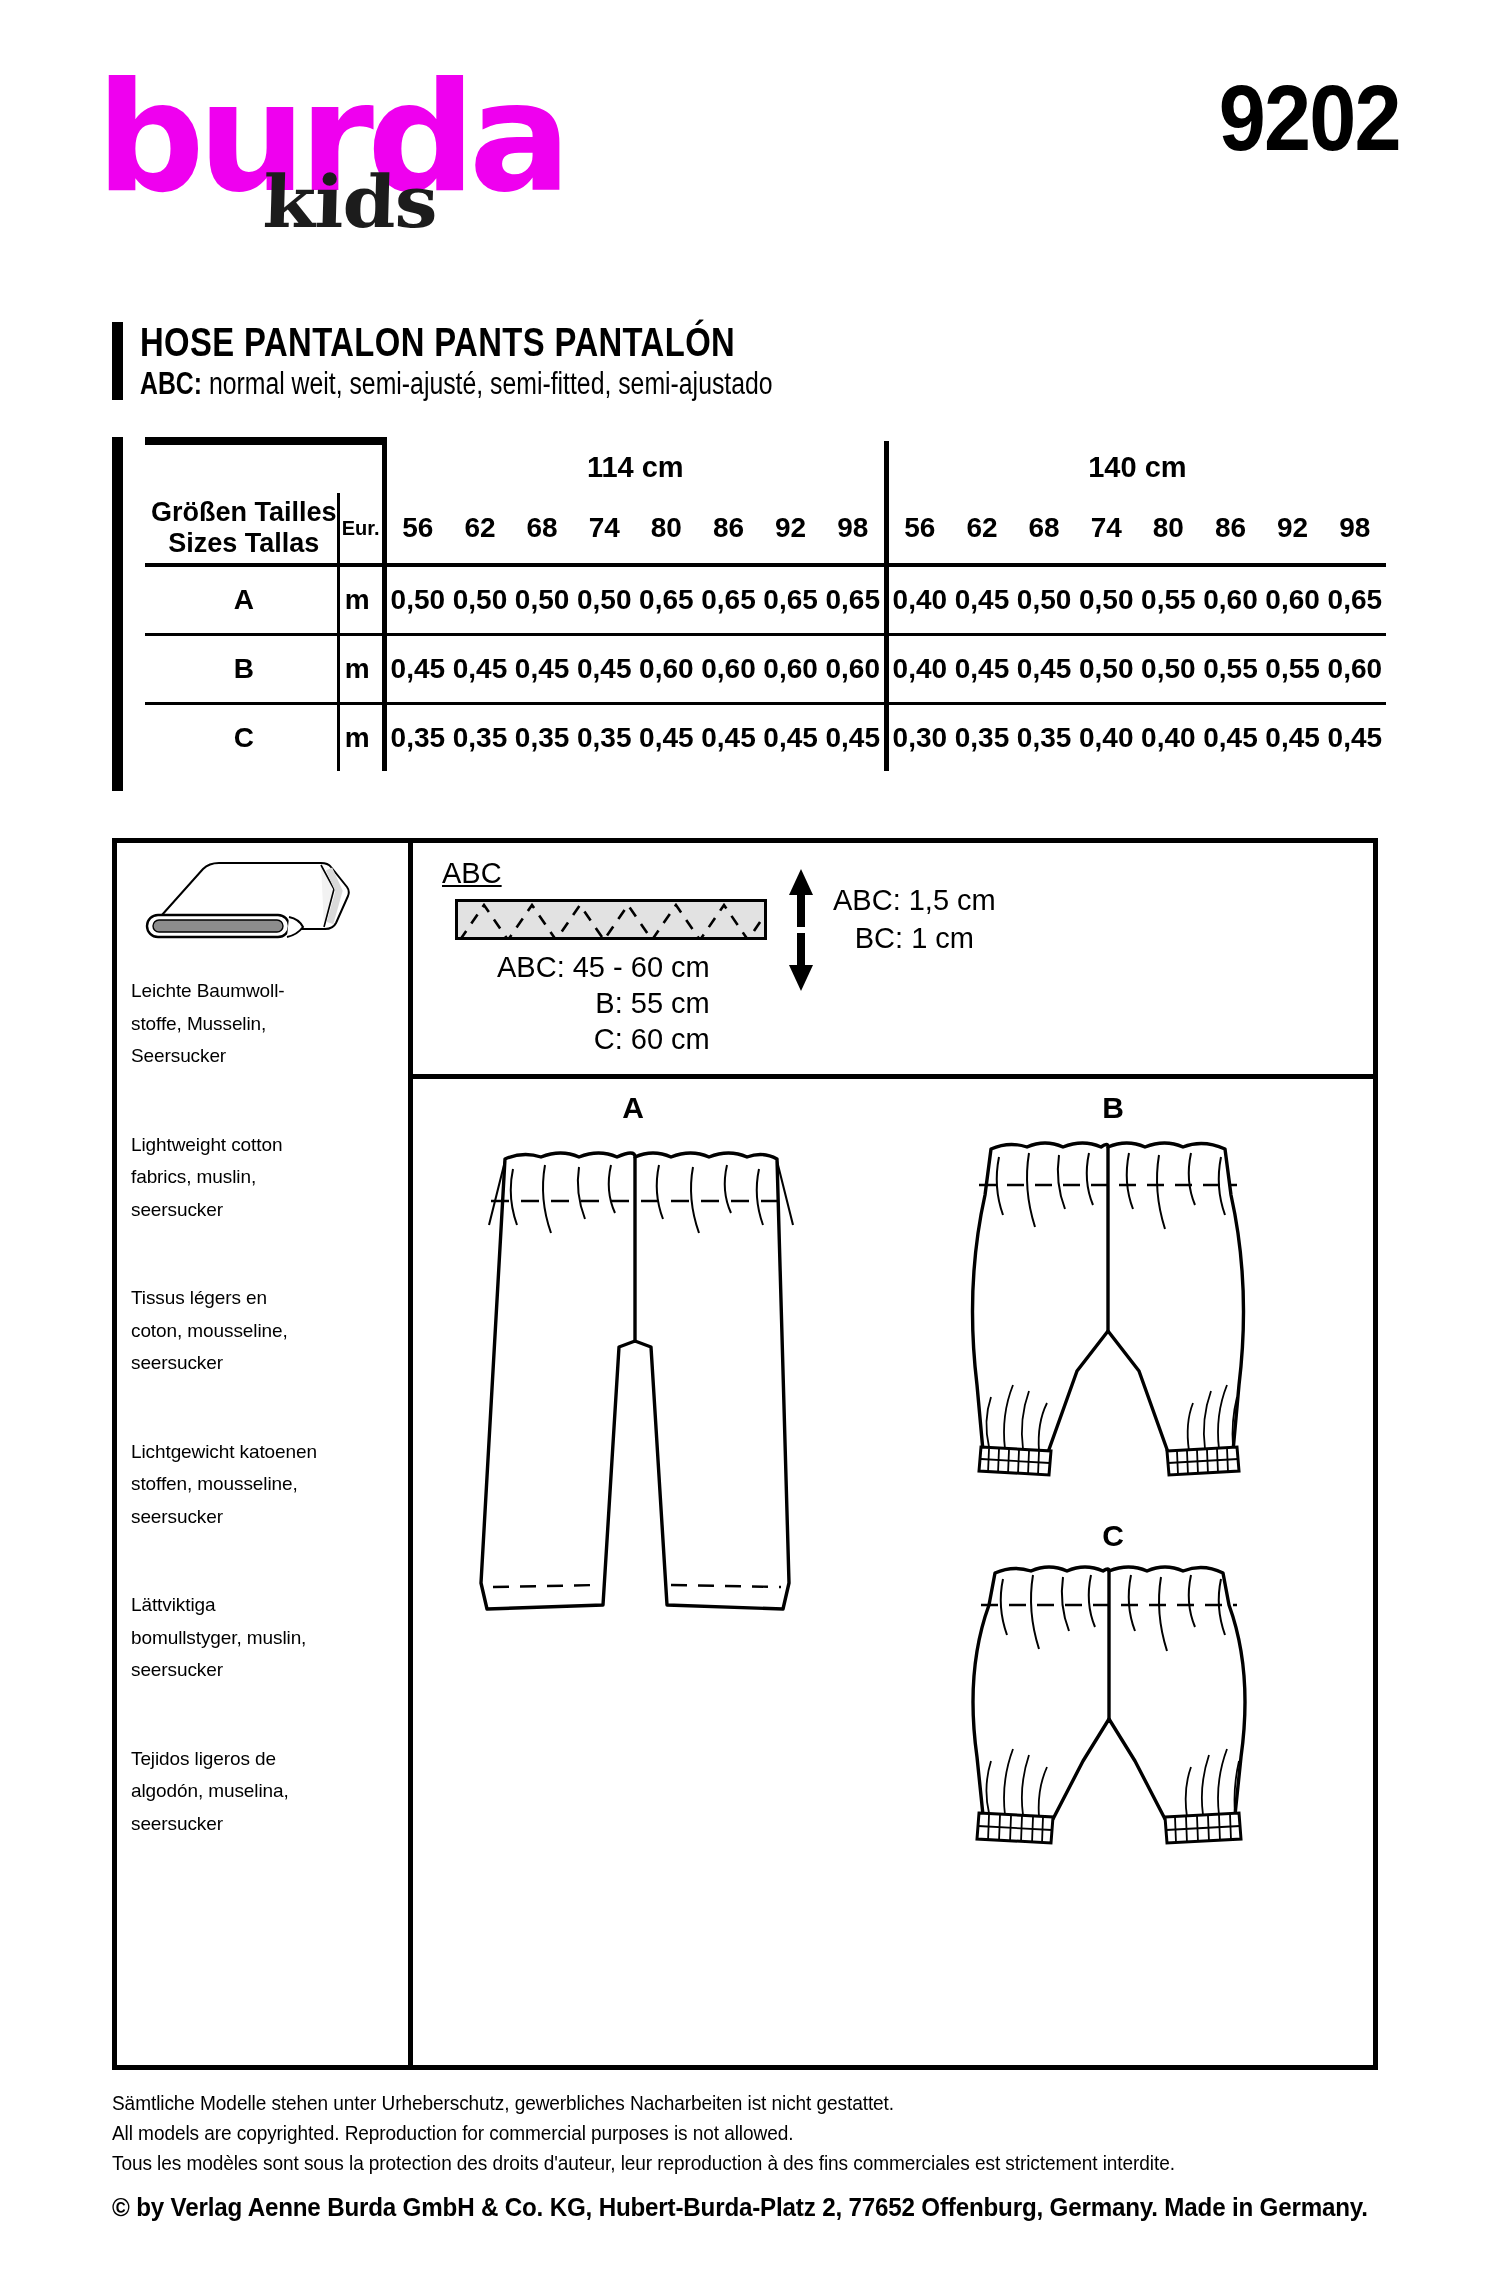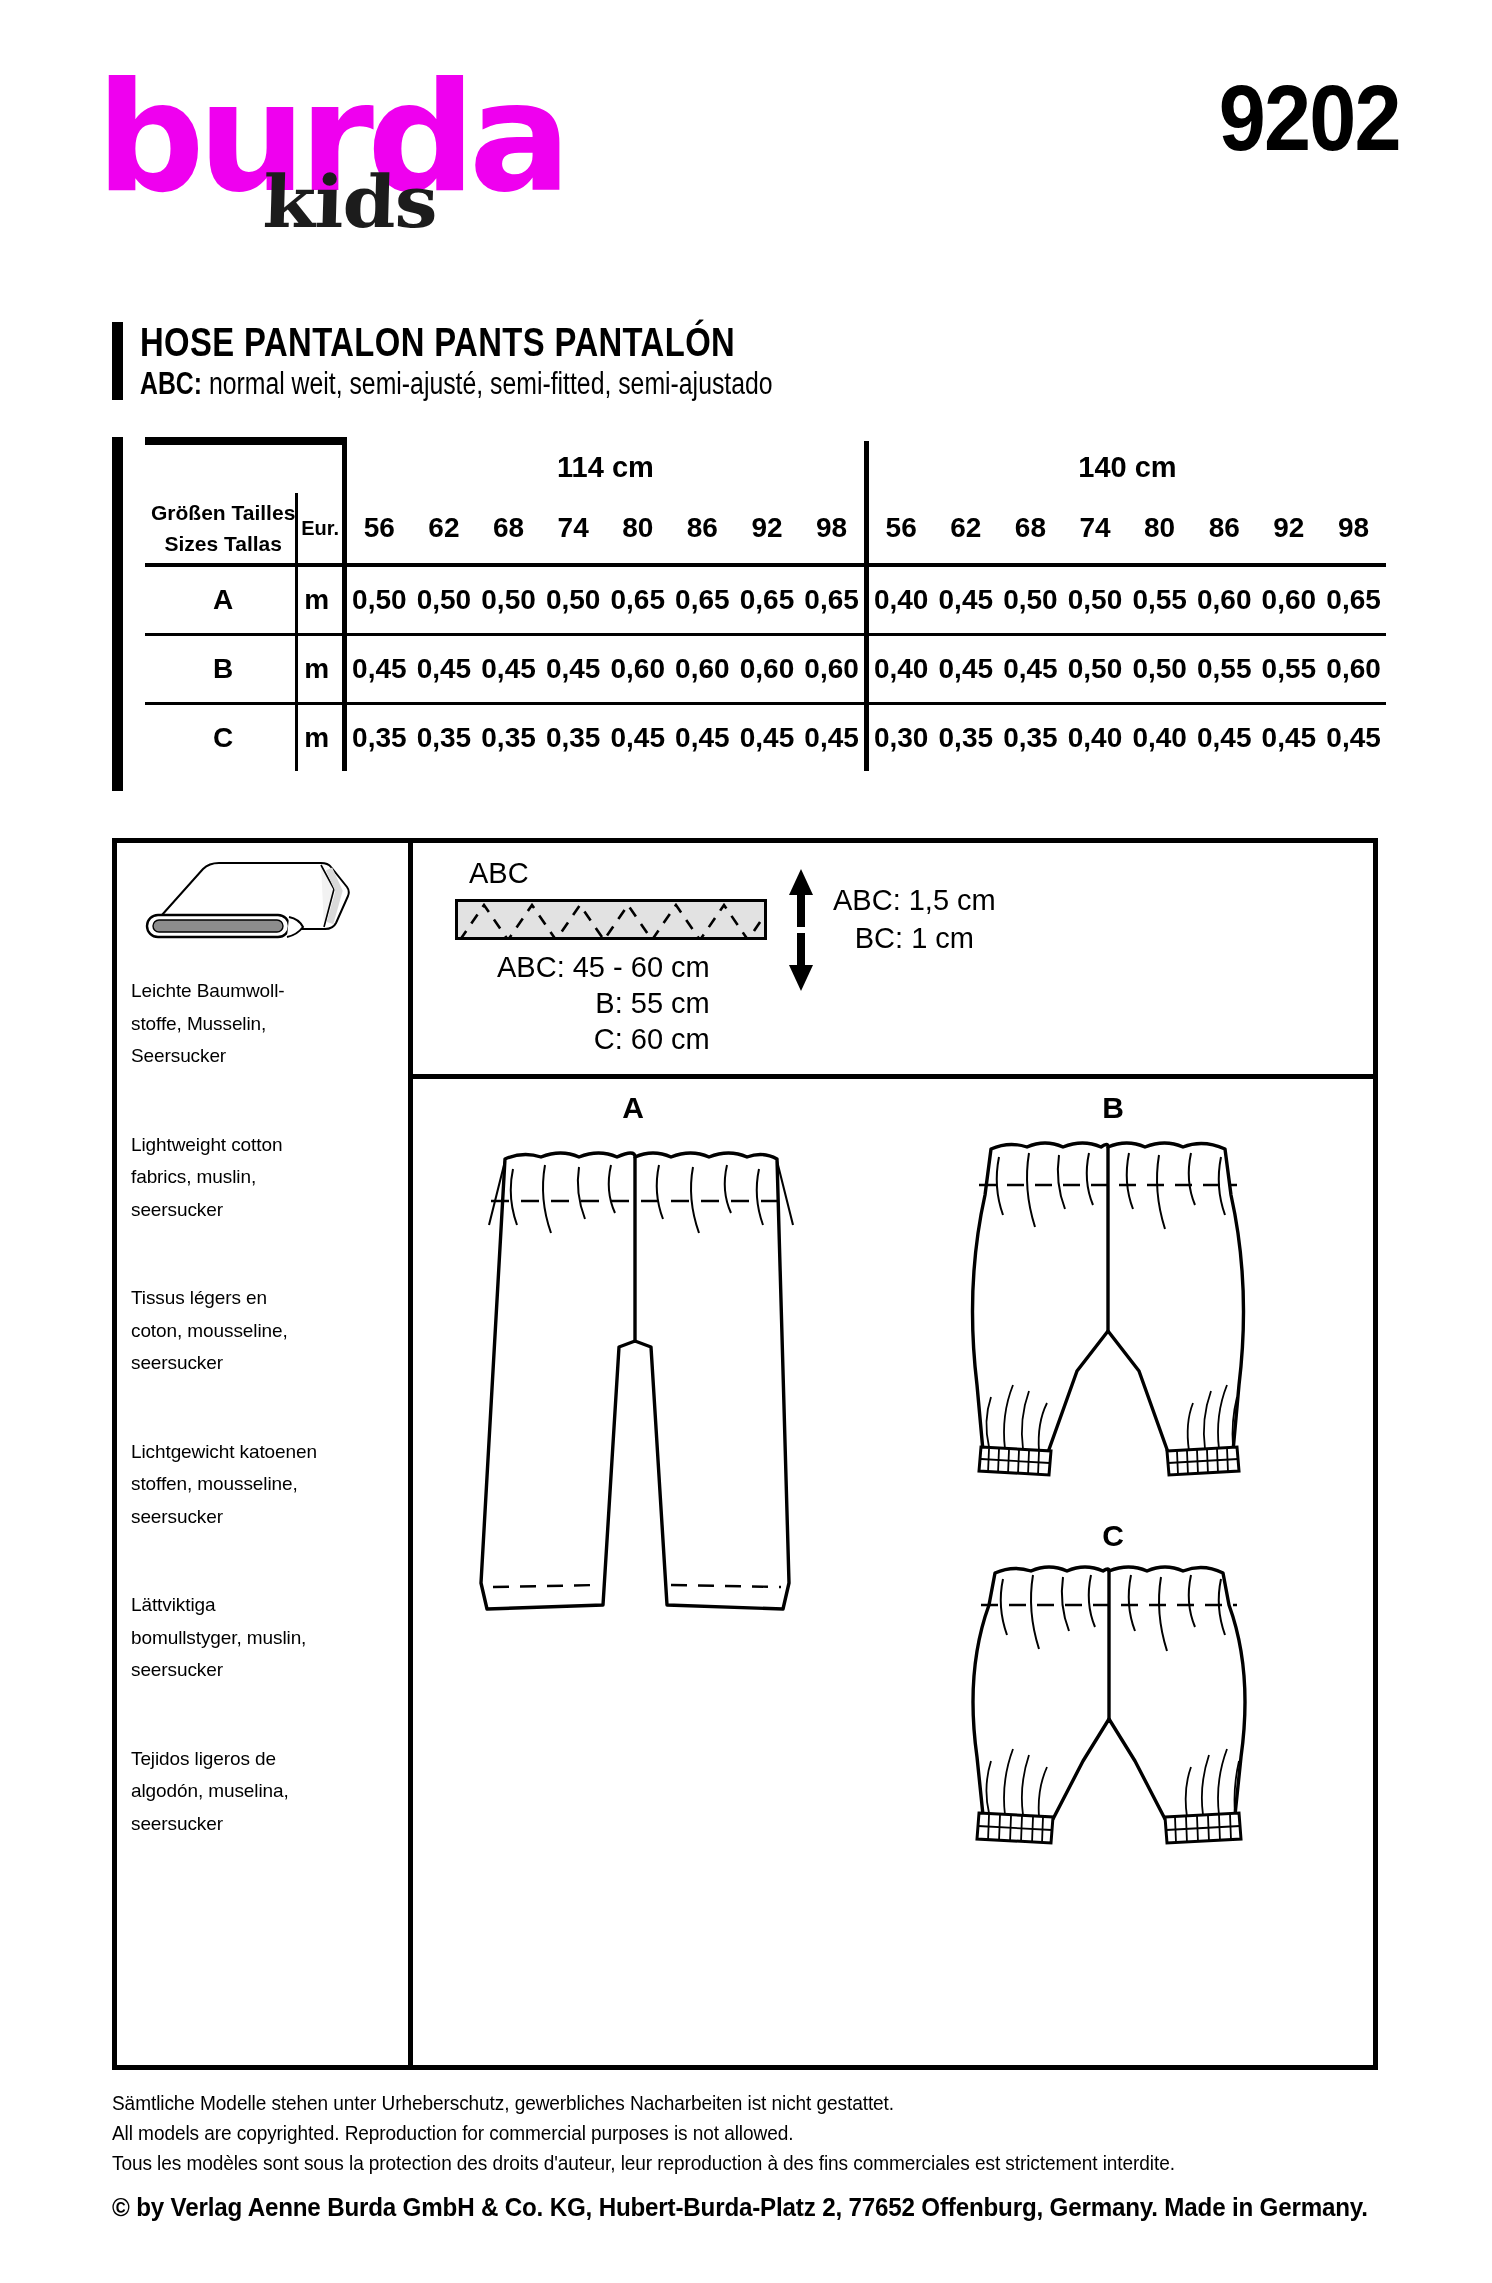--- a/index.html
+++ b/index.html
@@ -155,21 +155,21 @@
   .bl-thin { border-left: 3px solid #000 !important; }
   .bl-med  { border-left: 5px solid #000 !important; }
 
   .hdr-width {
     font-size: 29px;
     height: 48px;
     border-bottom: 3px solid #000;
   }
   .cell-sizelbl {
     text-align: left;
-    font-size: 21px;
+    font-size: 27px;
     line-height: 31px;
     padding-left: 6px !important;
     height: 70px;
     white-space: nowrap;
   }
   .cell-sizelbl .l2 { display: block; }
   .cell-eur {
     font-size: 20px;
     width: 48px;
   }
@@ -244,24 +244,25 @@
     position: absolute;
     left: 0;
     top: 0;
     right: 0;
     height: 236px;
     border-bottom: 5px solid #000;
     box-sizing: border-box;
   }
   #elastic-label {
     position: absolute;
-    left: 56px;
+    left: 29px;
     top: 14px;
     font-size: 29px;
     font-weight: normal;
+    text-decoration: underline;
   }
   #elastic-strip {
     position: absolute;
     left: 42px;
     top: 56px;
     width: 312px;
     height: 41px;
     background: #e2e2e2;
     border: 3px solid #000;
     box-sizing: border-box;

